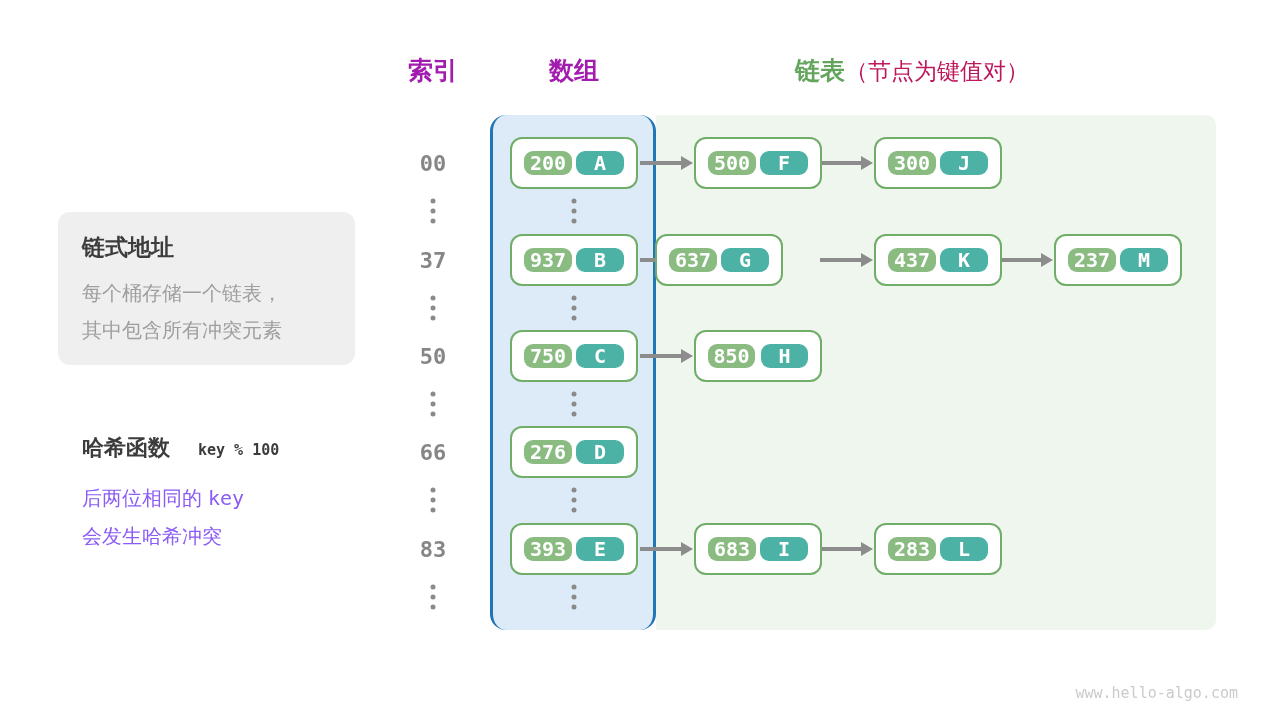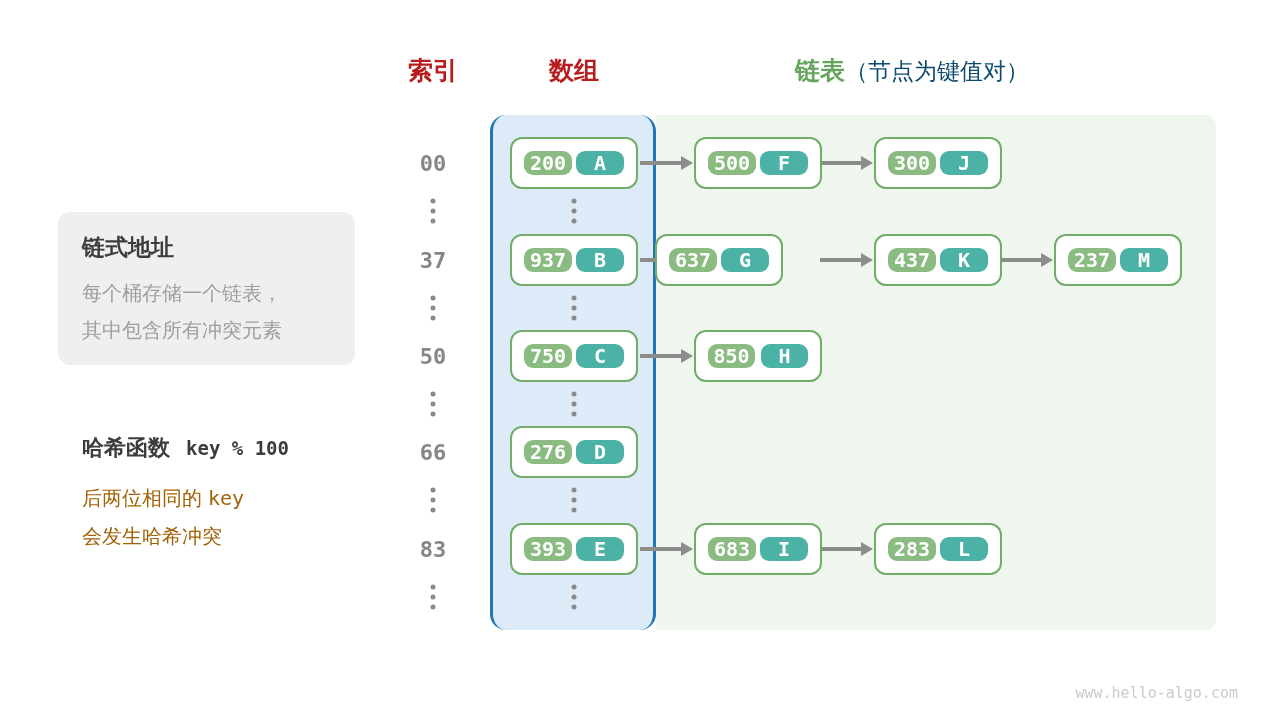--- a/index.html
+++ b/index.html
@@ -1,25 +1,25 @@
 <!DOCTYPE html>
 <html><head>
 <meta charset="utf-8">
 <style>
   html,body{margin:0;padding:0;background:#ffffff;}
   .stage{position:relative;width:1280px;height:720px;background:#ffffff;overflow:hidden;
          font-family:"Liberation Sans",sans-serif;}
 
   
-  .hdr{position:absolute;top:54px;font-size:25px;font-weight:bold;color:#b91c1c;white-space:nowrap;}
+  .hdr{position:absolute;top:54px;font-size:25px;font-weight:bold;color:#a21caf;white-space:nowrap;}
   .hdr-index{left:433px;transform:translateX(-50%);}
   .hdr-array{left:574px;transform:translateX(-50%);}
   .hdr-list{left:795px;color:#63a55c;}
   .hdr-list-main{font-weight:bold;font-size:25px;color:#63a55c;}
-  .hdr-list-note{font-weight:normal;font-size:23px;color:#0c4a6e;}
+  .hdr-list-note{font-weight:normal;font-size:23px;color:#be185d;}
 
   
   .green-panel{position:absolute;left:656px;top:115px;width:560px;height:515px;
                background:#eff6ee;border-radius:0 10px 10px 0;}
   .blue-col{position:absolute;left:490px;top:115px;width:166px;height:515px;box-sizing:border-box;
             background:#dcebf7;border-left:3px solid #2176b5;border-right:3px solid #2176b5;
             border-radius:16px;}
 
   
   .pair{position:absolute;width:128px;height:52px;box-sizing:border-box;display:flex;gap:4px;
@@ -45,22 +45,22 @@
   
   .info-box{position:absolute;left:58px;top:212px;width:297px;height:153px;box-sizing:border-box;
             background:#efefef;border-radius:12px;padding:20px 24px;}
   .info-title{font-size:23px;font-weight:bold;color:#3c3c3c;margin-bottom:12px;}
   .info-line{font-size:20px;color:#9e9e9e;line-height:37px;}
 
   
   .hash-note{position:absolute;left:82px;top:433px;}
   .hash-line1{font-size:22px;color:#3c3c3c;margin-bottom:16px;}
   .hash-label{font-weight:bold;}
-  .hash-code{font-family:"DejaVu Sans Mono",monospace;font-weight:bold;font-size:19px;margin-left:16px;}
-  .hash-gray{font-size:20px;color:#a16207;line-height:38px;}
+  .hash-code{font-family:"DejaVu Sans Mono",monospace;font-weight:bold;font-size:15px;margin-left:28px;}
+  .hash-gray{font-size:20px;color:#8b5cf6;line-height:38px;}
   .hash-gray .mono{font-family:"DejaVu Sans Mono",monospace;margin-left:6px;}
 
   .watermark{position:absolute;right:42px;bottom:18px;color:#cbcbcb;
              font-family:"DejaVu Sans Mono",monospace;font-size:15px;}
 </style>
 </head>
 <body>
 
 <div class="stage">
 

